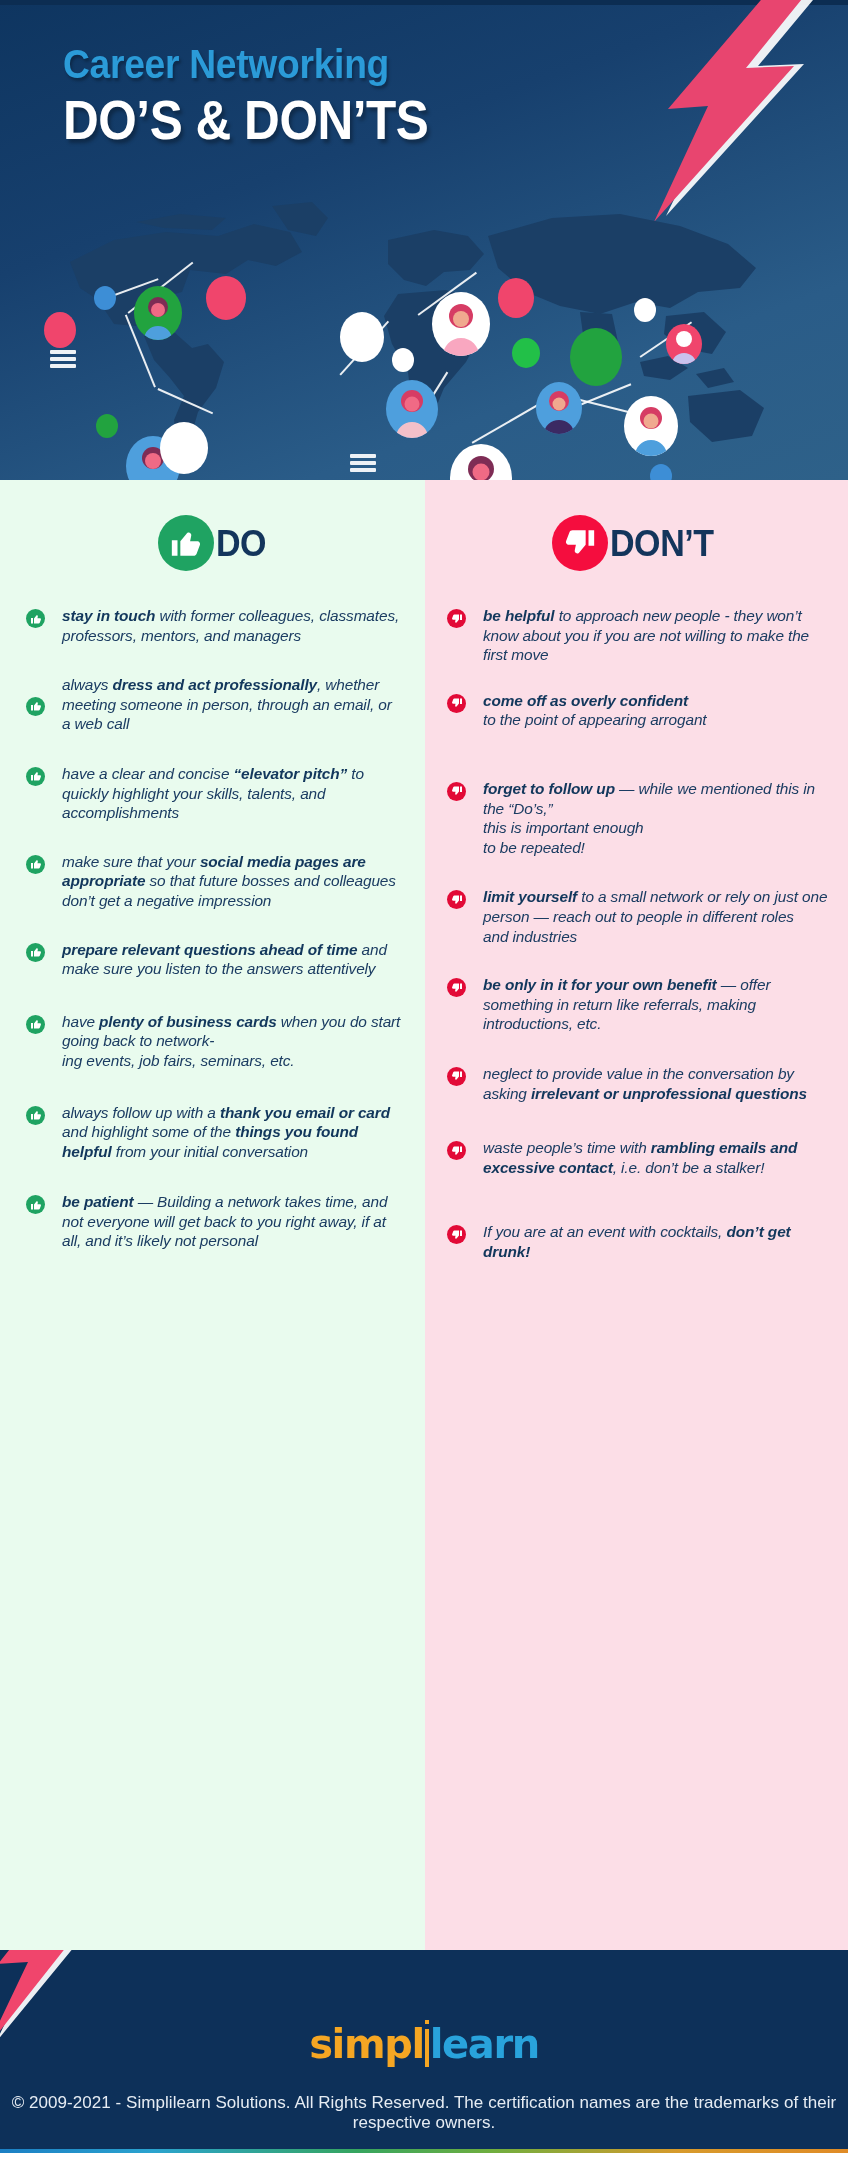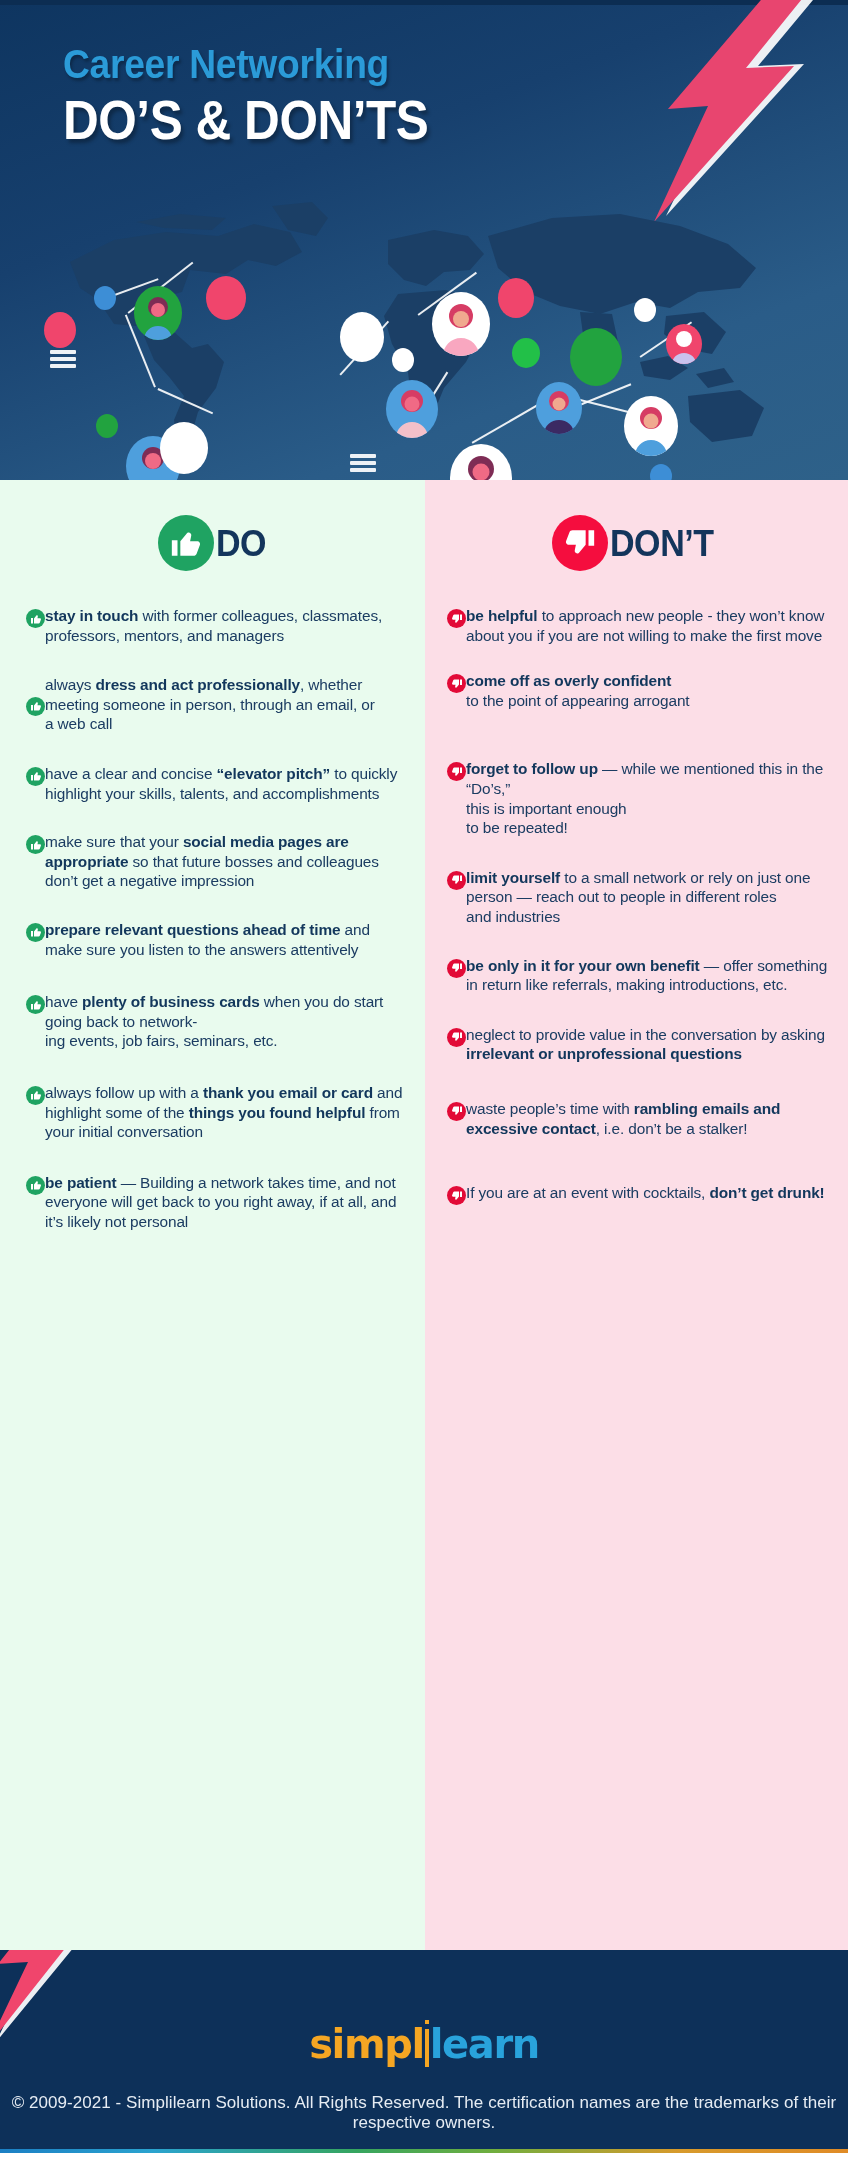--- a/index.html
+++ b/index.html
@@ -83,22 +83,23 @@
   .badge-dont{background:#f50d3e;}
   .badge svg{width:34px;height:34px;display:block;}
   .col-head-label{
     font-size:37px;font-weight:bold;color:#13355c;letter-spacing:-0.5px;
     transform:scaleX(.92);transform-origin:left center;
     line-height:1;
   }
 
   .items{list-style:none;margin:0;padding:0;}
   .item{
-    display:flex;align-items:flex-start;gap:0;
+    display:flex;align-items:flex-start;gap:17px;
     margin-bottom:22px;
+    font-style:italic;
   }
   .item-ico{
     flex:0 0 auto;width:19px;height:19px;border-radius:50%;
     display:flex;align-items:center;justify-content:center;margin-top:3px;
   }
   .item-ico svg{width:12px;height:12px;display:block;}
   .ico-do{background:#1fa362;}
   .ico-dont{background:#e20a37;}
   .item-text{
     font-size:15.4px;line-height:19.6px;color:#1b3c62;

